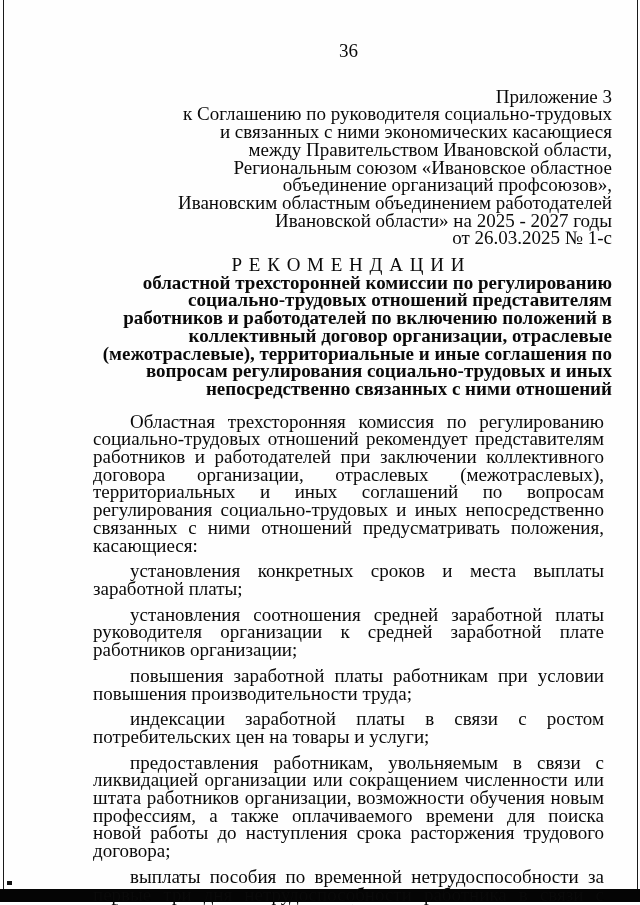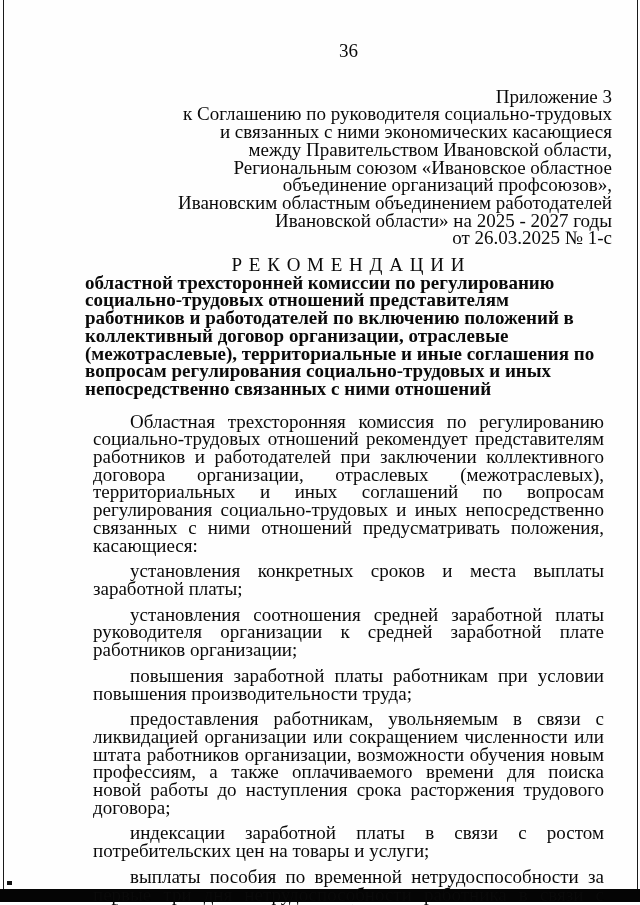--- a/index.html
+++ b/index.html
@@ -53,21 +53,21 @@
   .appendix-block div {
     white-space: nowrap;
   }
   .heading {
     text-align: center;
     font-weight: normal;
     margin-top: 9px;
     letter-spacing: 1px;
   }
   .subtitle {
-    text-align: left;
+    text-align: right;
     font-weight: bold;
   }
   .body-text {
     margin-top: 15px;
   }
   .body-text p {
     margin: 8px;
     text-align: justify;
     text-indent: 37px;
   }
@@ -100,19 +100,19 @@
 
     <div class="heading">Р Е К О М Е Н Д А Ц И И</div>
 
     <div class="subtitle">областной трехсторонней комиссии по регулированию социально-трудовых отношений представителям работников и работодателей по включению положений в коллективный договор организации, отраслевые (межотраслевые), территориальные и иные соглашения по вопросам регулирования социально-трудовых и иных непосредственно связанных с ними отношений</div>
 
     <div class="body-text">
       <p>Областная трехсторонняя комиссия по регулированию социально-трудовых отношений рекомендует представителям работников и работодателей при заключении коллективного договора организации, отраслевых (межотраслевых), территориальных и иных соглашений по вопросам регулирования социально-трудовых и иных непосредственно связанных с ними отношений предусматривать положения, касающиеся:</p>
       <p>установления конкретных сроков и места выплаты заработной платы;</p>
       <p>установления соотношения средней заработной платы руководителя организации к средней заработной плате работников организации;</p>
       <p>повышения заработной платы работникам при условии повышения производительности труда;</p>
+      <p>индексации заработной платы в связи с ростом потребительских цен на товары и услуги;</p>
       <p>предоставления работникам, увольняемым в связи с ликвидацией организации или сокращением численности или штата работников организации, возможности обучения новым профессиям, а также оплачиваемого времени для поиска новой работы до наступления срока расторжения трудового договора;</p>
-      <p>индексации заработной платы в связи с ростом потребительских цен на товары и услуги;</p>
       <p>выплаты пособия по временной нетрудоспособности за первые три дня нетрудоспособности работника в связи с заболеванием или травмой (за исключением несчастных случаев на производстве и профессиональных заболеваний) из средств работодателей, являющихся плательщиками страховых взносов в государственные внебюджетные фонды, в соответствии со статьей 7 Федерального закона от 29.12.2006 № 255-ФЗ «Об обязательном социальном страховании на случай временной нетрудоспособности и в связи с материнством»;</p>
     </div>
 
   </div>
 </div>
 
 </body></html>

